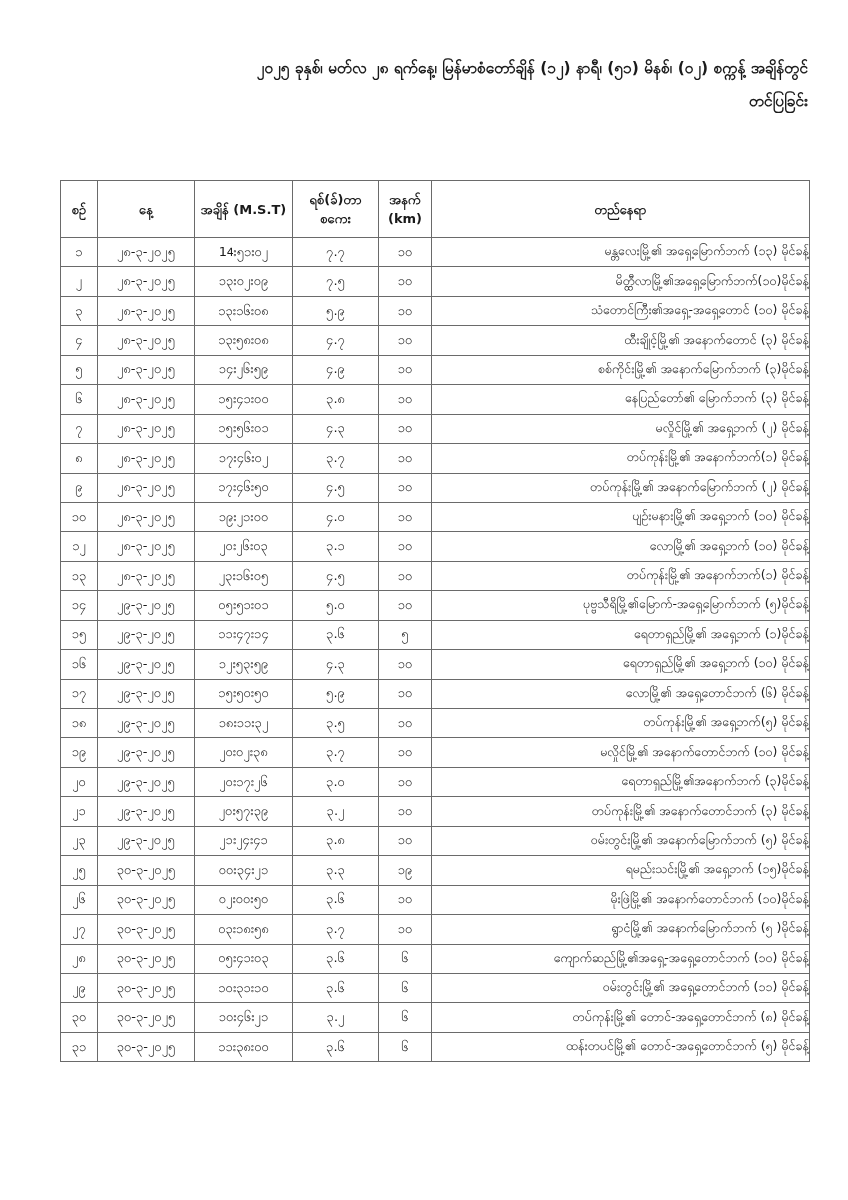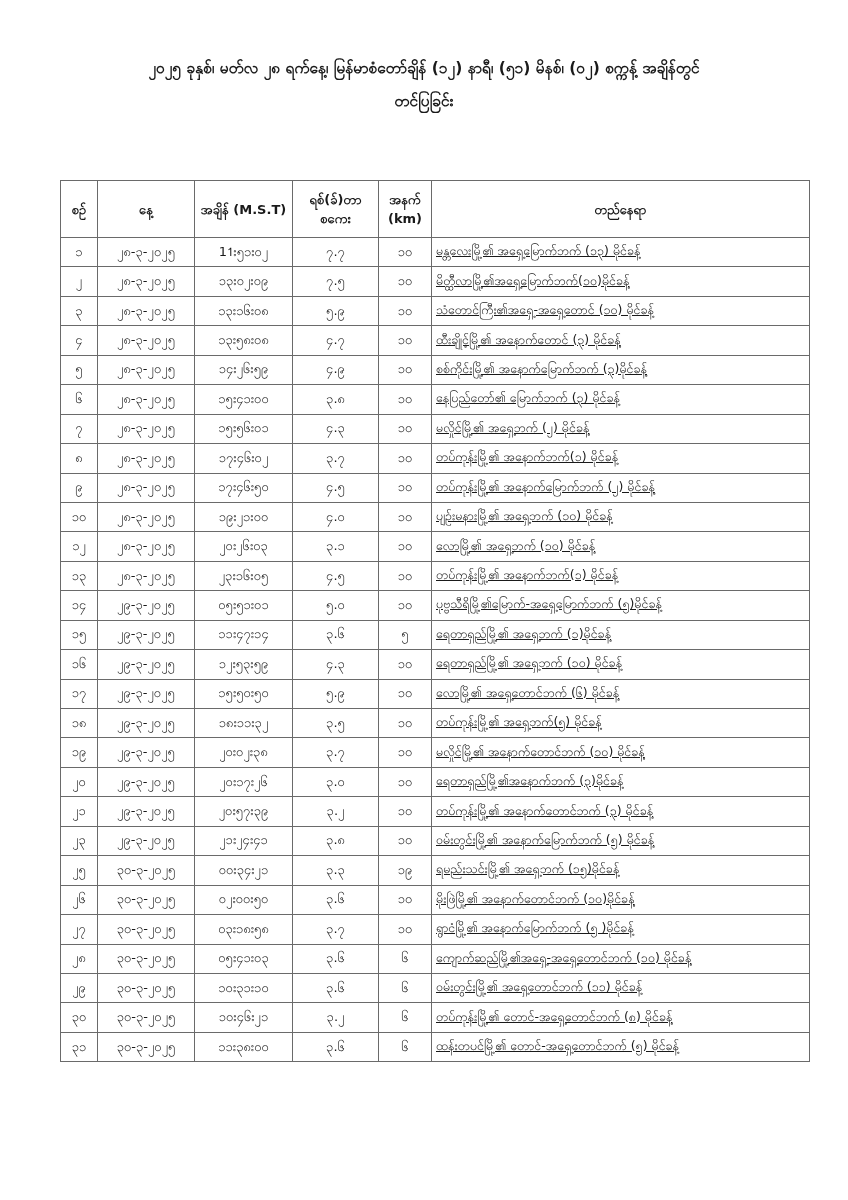--- a/index.html
+++ b/index.html
@@ -2,35 +2,35 @@
 <html><head>
 <meta charset="utf-8">
 <style>
   html, body { margin: 0; padding: 0; background: #ffffff; }
   body {
     width: 848px; height: 1200px; position: relative; overflow: hidden;
     font-family: "DejaVu Sans", sans-serif; color: #1a1a1a;
   }
   .title {
     position: absolute; left: 40px; width: 768px; top: 52px;
-    text-align: center; font-size: 15.5px; line-height: 33px; font-weight: bold;
+    text-align: right; font-size: 15.5px; line-height: 33px; font-weight: bold;
   }
   .title div { white-space: nowrap; }
   table.quakes {
     position: absolute; left: 60px; top: 180px;
     width: 749px; border-collapse: collapse; table-layout: fixed;
     font-size: 13px;
   }
   table.quakes th, table.quakes td {
     border: 1px solid #6a6a6a; padding: 0; text-align: center;
     vertical-align: middle; white-space: nowrap; overflow: hidden;
   }
   table.quakes th { height: 56px; font-weight: bold; font-size: 13px; line-height: 19px; }
   table.quakes td { height: 28.45px; }
-  table.quakes td.loc { text-align: left; padding-left: 4px; font-size: 12.5px; text-decoration: underline; }
+  table.quakes td.loc { text-align: right; padding-left: 4px; font-size: 12.5px; }
   col.c-no { width: 37px; }
   col.c-date { width: 97px; }
   col.c-time { width: 98px; }
   col.c-mag { width: 86px; }
   col.c-depth { width: 53px; }
   col.c-loc { width: 378px; }
 </style>
 </head>
 <body>
 
@@ -61,21 +61,21 @@
         <div>အနက်</div>
         <div>(km)</div>
       </th>
       <th>တည်နေရာ</th>
     </tr>
   </thead>
   <tbody id="table-body">
       <tr>
         <td>၁</td>
         <td>၂၈-၃-၂၀၂၅</td>
-        <td>11း၅၁း၀၂</td>
+        <td>14း၅၁း၀၂</td>
         <td>၇.၇</td>
         <td>၁၀</td>
         <td class="loc">မန္တလေးမြို့၏ အရှေ့မြောက်ဘက် (၁၃) မိုင်ခန့်</td>
       </tr>
       <tr>
         <td>၂</td>
         <td>၂၈-၃-၂၀၂၅</td>
         <td>၁၃း၀၂း၀၉</td>
         <td>၇.၅</td>
         <td>၁၀</td>

